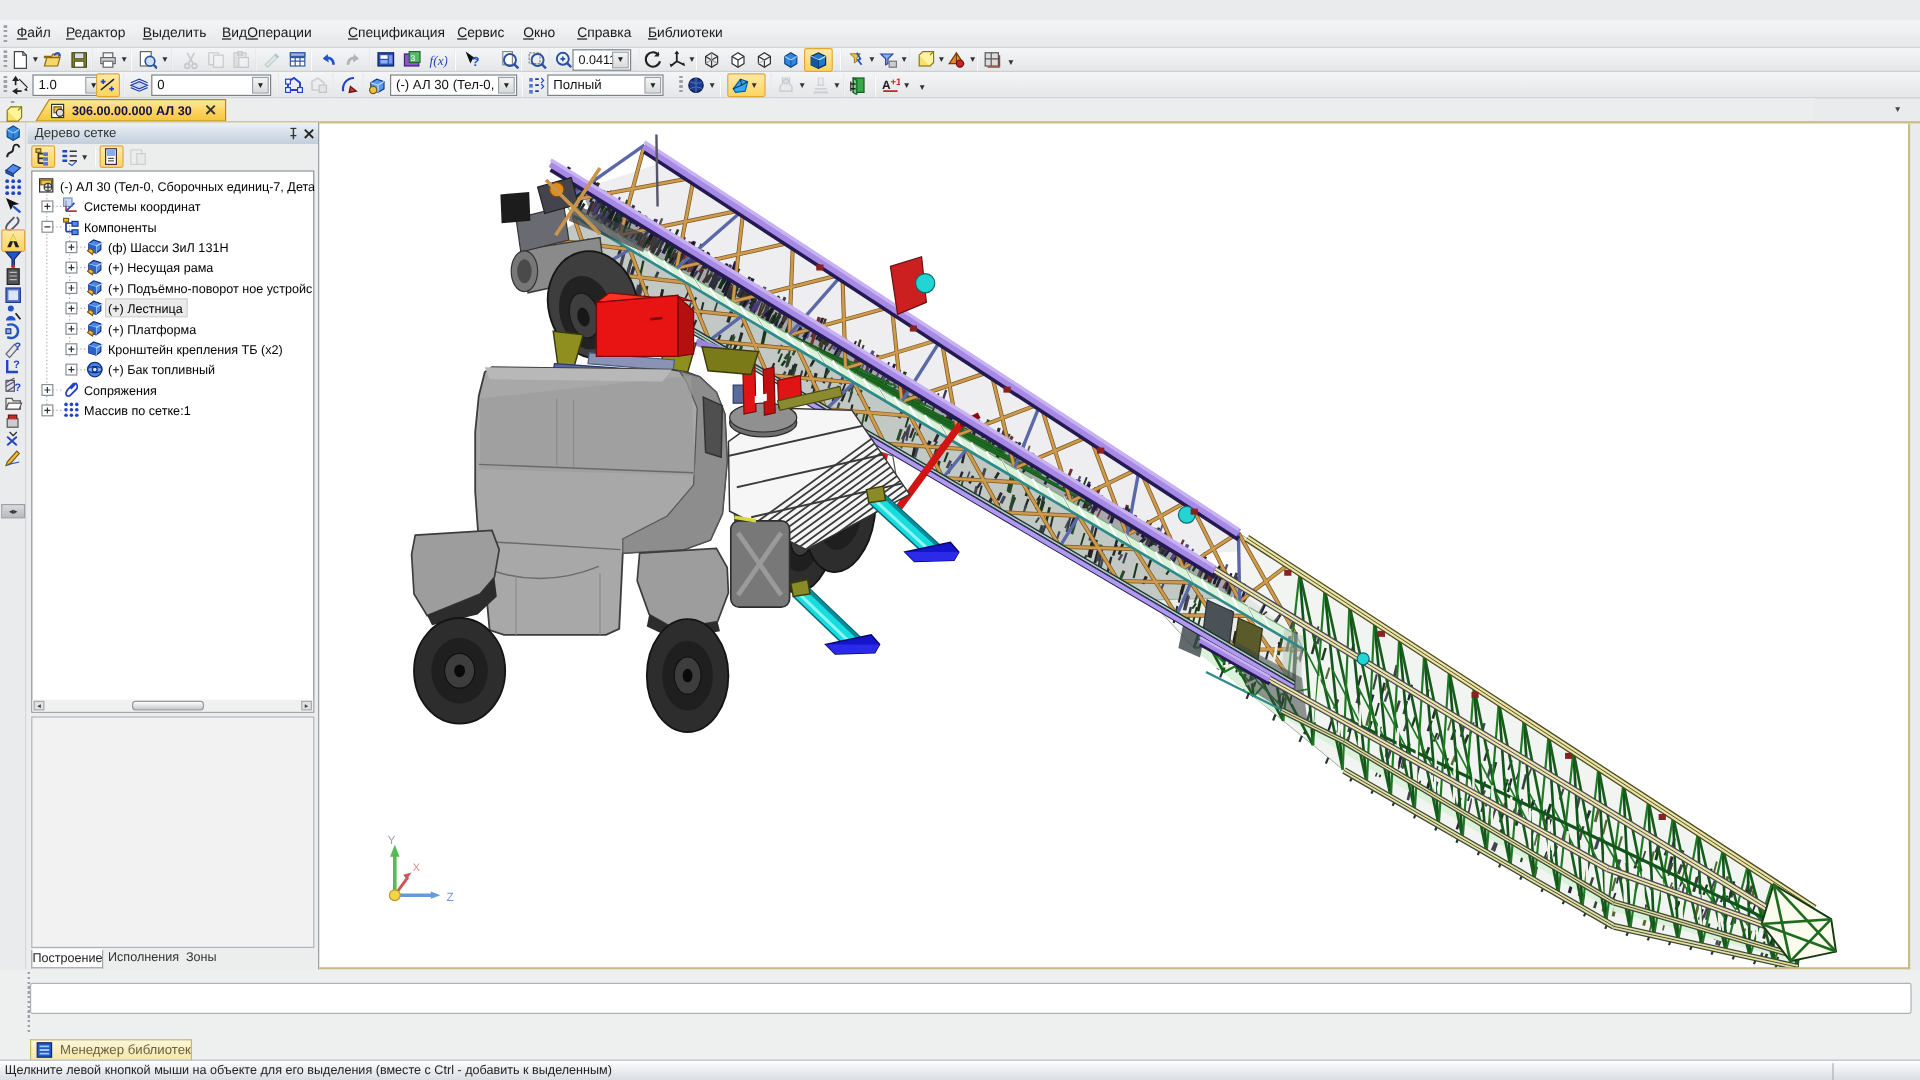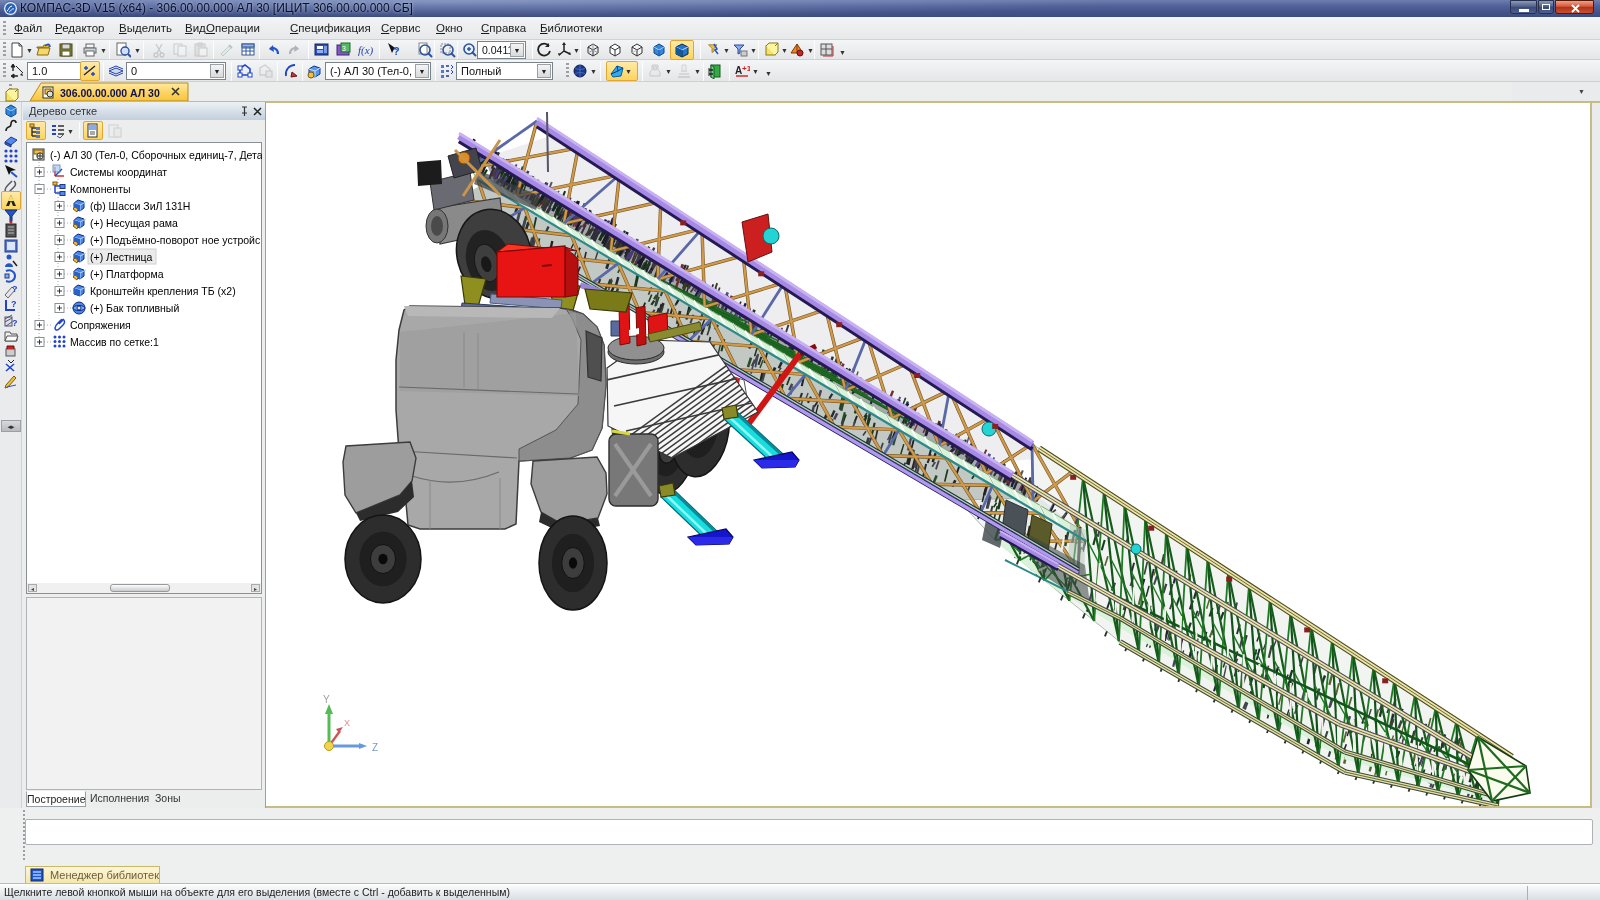--- a/index.html
+++ b/index.html
@@ -18,39 +18,20 @@
 .combo .b{position:absolute;right:1px;top:1px;bottom:1px;width:14px;background:linear-gradient(180deg,#f4f4f4,#d8dadc);border:1px solid #9aa0a6;font-size:7px;color:#222;text-align:center;line-height:14px}
 .dd{position:absolute;width:9px;height:16px;font-size:7px;color:#333;text-align:center;line-height:17px}
 .hl{background:linear-gradient(180deg,#ffe9a8,#fcd45e);border:1px solid #e2a633;border-radius:2px}
 .ic{position:absolute}
 #tabbar{left:0;top:82px;width:1512px;height:19px;background:#eceeee}
 #statusbar{left:0;top:884px;width:1600px;height:16px;background:linear-gradient(180deg,#fafbfc,#d9dee3);border-top:1px solid #fff;box-shadow:0 -1px 0 #b6bcc2;font-size:10.5px;color:#222}
 #statusbar .st{position:absolute;left:4px;top:1px}
 
 </style></head><body>
 <div id="root">
-<div id="title" class="abs">
-<svg class="abs" style="left:3px;top:1px" width="15" height="15">
-        <circle cx="7.5" cy="7.5" r="7" fill="#e8eef8" stroke="#3a5a9a"></circle>
-        <circle cx="7.5" cy="7.5" r="5.2" fill="#2a62b8"></circle>
-        <path d="M4 10c2-1 2-5 5-5M6 11c2-1 3-4 5-3" stroke="#fff" fill="none"></path>
-      </svg>
-<div class="txt">КОМПАС-3D V15 (x64) - 306.00.00.000 АЛ 30 [ИЦИТ 306.00.00.000 СБ]</div>
-<div class="abs" style="left:1510px;top:0;width:27px;height:14px;background:linear-gradient(180deg,#8a9ab8,#51618a 45%,#3a4a78 50%,#50608c);border:1px solid #26304e;border-radius:0 0 3px 3px">
-        <div class="abs" style="left:8px;top:8px;width:10px;height:3px;background:#fff"></div>
-      </div>
-<div class="abs" style="left:1538px;top:0;width:16px;height:14px;background:linear-gradient(180deg,#8a9ab8,#51618a 45%,#3a4a78 50%,#50608c);border:1px solid #26304e;border-radius:0 0 3px 3px">
-        <div class="abs" style="left:3px;top:3px;width:8px;height:6px;border:1px solid #fff"></div>
-      </div>
-<div class="abs" style="left:1555px;top:0;width:39px;height:14px;background:linear-gradient(180deg,#f0a088,#d4593c 45%,#b03318 50%,#c94f2d);border:1px solid #531a08;border-radius:0 0 3px 3px">
-        <svg class="abs" style="left:14px;top:2px" width="11" height="11">
-          <path d="M2 2l7 7M9 2l-7 7" stroke="#fff" stroke-width="1.8"></path>
-        </svg>
-      </div>
-</div>
 <div id="menubar" class="abs">
 <div class="grip" style="left:3px;top:4px;height:14px"></div>
 <div class="mi" style="left:14px"><u>Ф</u>айл</div>
 <div class="mi" style="left:55px"><u>Р</u>едактор</div>
 <div class="mi" style="left:119px"><u>В</u>ыделить</div>
 <div class="mi" style="left:185px"><u>В</u>ид</div>
 <div class="mi" style="left:206px"><u>О</u>перации</div>
 <div class="mi" style="left:290px"><u>С</u>пецификация</div>
 <div class="mi" style="left:381px"><u>С</u>ервис</div>
 <div class="mi" style="left:436px"><u>О</u>кно</div>
@@ -231,21 +212,21 @@
       <path d="M4 14h10M14 4v10" stroke="#c03030"></path>
     </svg>
 <div class="dd" style="left:838px;top:44px">▼</div>
 <div class="abs tbrow" style="left:0;top:60px;width:1600px;height:22px"></div>
 <div class="grip" style="left:3px;top:63px;height:16px"></div>
 <svg class="ic" style="left:10px;top:63px" width="16" height="16">
       <path d="M3 2v6M2 13h6" stroke="#222" stroke-width="1.4"></path>
       <path d="M3 1l-2 3h4zM1 13l3-2v4zM6 3l7 7" stroke="#222" fill="#222"></path>
       <path d="M13 13l-3-1 2-2z" fill="#222"></path>
     </svg>
-<div class="combo" style="left:27px;top:62px;width:72px">
+<div class="combo" style="left:27px;top:62px;width:60px">
       <div class="t" style="width:30px">1.0</div>
       <div class="b">▼</div>
     </div>
 <div class="abs hl" style="left:80px;top:61px;width:20px;height:20px"></div>
 <svg class="ic" style="left:82px;top:63px" width="16" height="16">
       <path d="M2 12L13 3" stroke="#222" stroke-width="1.3"></path>
       <path d="M4 3v4M2 5h4M11 9v4M9 11h4" stroke="#2244cc" stroke-width="1.4"></path>
     </svg>
 <div class="sep" style="left:103px;top:62px;height:19px"></div>
 <svg class="ic" style="left:108px;top:63px" width="16" height="16">

